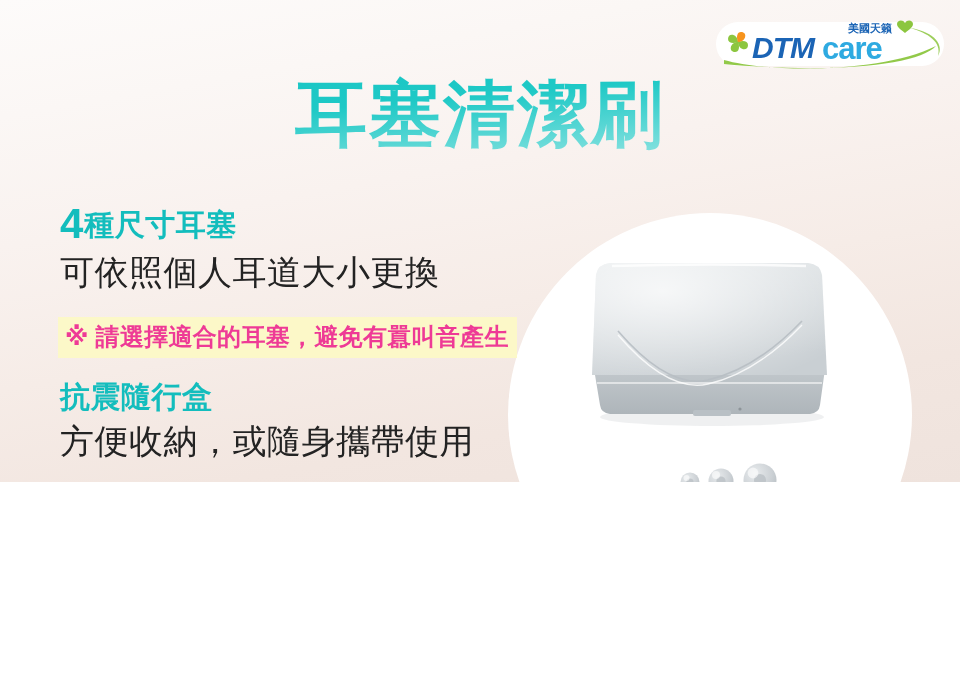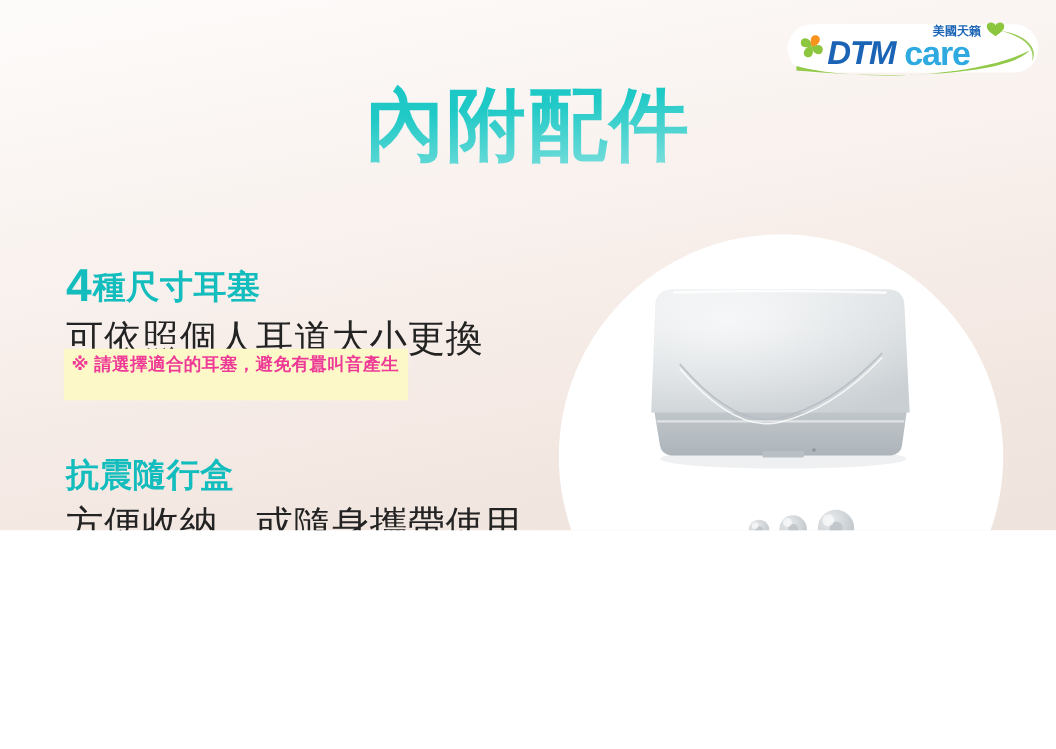--- a/index.html
+++ b/index.html
@@ -84,21 +84,20 @@
   
   .block { position: absolute; left: 60px; }
 
   .heading {
     color: #13bdbd;
     font-weight: bold;
     font-size: 30px;
     line-height: 1.12;
     letter-spacing: 0.5px;
     white-space: nowrap;
-    margin-top: 36px;
   }
   .heading .bignum {
     font-size: 42px;
     line-height: 1;
     vertical-align: -3px;
     letter-spacing: 1px;
   }
 
   .sub {
     color: #232323;
@@ -107,25 +106,25 @@
     letter-spacing: 0.5px;
     white-space: nowrap;
     margin-top: 8px;
   }
 
   .note-wrap { position: absolute; left: 58px; top: 317px; }
   .note {
     display: inline-block;
     background: #fcf8c8;
     color: #ee3a96;
-    font-size: 16px;
+    font-size: 24px;
     font-weight: bold;
     letter-spacing: 0.3px;
     line-height: 1.35;
-    padding: 4px 8px 21px 7px;
+    padding: 4px 8px 5px 7px;
     white-space: nowrap;
   }
 
   #block-1 { top: 203px; }
   #block-2 { top: 380px; }
   #block-3 { top: 506px; }
 </style>
 </head>
 <body>
 
@@ -148,21 +147,21 @@
 
       <text x="38" y="42" font-family="Liberation Sans, sans-serif" font-size="30" font-weight="bold" font-style="italic" fill="#1b64b5" letter-spacing="-1">DTM</text>
       <text x="108" y="43" font-family="Liberation Sans, sans-serif" font-size="31" font-weight="bold" fill="#2eaae1" letter-spacing="-1">care</text>
 
       <text x="134" y="16" font-family="DejaVu Sans, sans-serif" font-size="11" font-weight="bold" fill="#1b64b5">美國天籟</text>
 
       <path d="M191 7 C 189 3, 183 4, 183 8 C 183 12, 189 15, 191 17 C 193 15, 199 12, 199 8 C 199 4, 193 3, 191 7 Z" fill="#8cc63f"></path>
     </svg>
   </div>
 
-  <div id="title">內附配件</div>
+  <div id="title">耳塞清潔刷</div>
 
   <div id="product-circle">
 
     <div class="case">
       <svg viewBox="0 0 243 170" xmlns="http://www.w3.org/2000/svg">
         <defs>
           <linearGradient id="caseTop" x1="0" y1="0" x2="0.35" y2="1">
             <stop offset="0" stop-color="#e4e8ea"></stop>
             <stop offset="0.45" stop-color="#d8dde0"></stop>
             <stop offset="1" stop-color="#c9cfd3"></stop>

